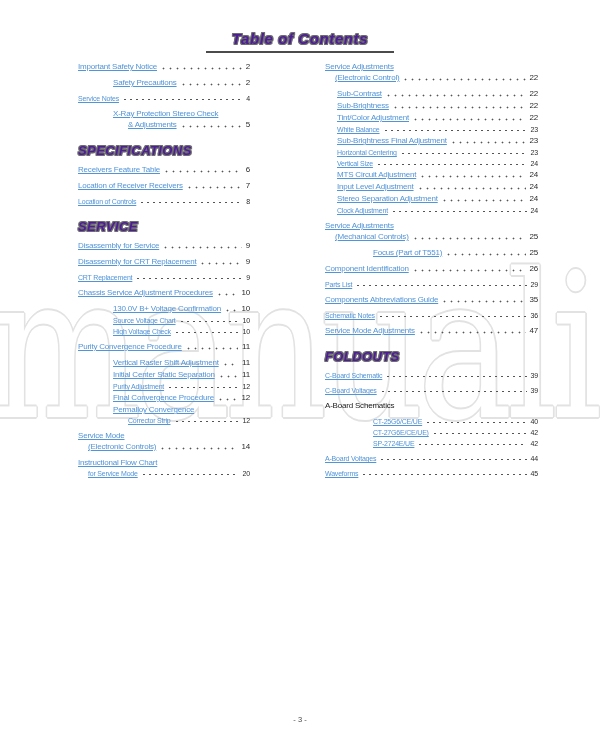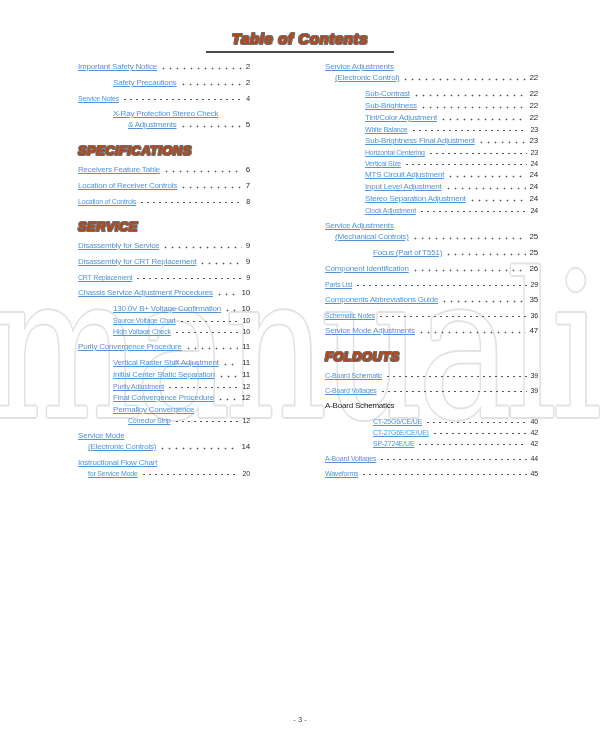--- a/index.html
+++ b/index.html
@@ -5,40 +5,40 @@
   html,body{margin:0;padding:0;background:#fff;}
   .page{position:relative;width:600px;height:737px;background:#ffffff;overflow:hidden;
         font-family:"Liberation Sans",sans-serif;}
   
   .watermark{position:absolute;top:248px;left:-10px;z-index:0;pointer-events:none;
     font-family:"DejaVu Serif",serif;font-size:200px;line-height:1;white-space:nowrap;
     letter-spacing:-8px;color:#ffffff;transform:scaleX(0.80);transform-origin:left top;
     text-shadow:-2px 0 var(--wm), 2px 0 var(--wm), 0 -2px var(--wm), 0 2px var(--wm),
                 -1px -1px var(--wm), 1px 1px var(--wm), -1px 1px var(--wm), 1px -1px var(--wm);}
   
-  .outline{color:#c2410c;font-style:italic;font-weight:bold;
+  .outline{color:#4c1d95;font-style:italic;font-weight:bold;
     text-shadow:-1px 0 #6e6e6e, 1px 0 #6e6e6e, 0 -1px #6e6e6e, 0 1px #6e6e6e,
                 -1px -1px #6e6e6e, 1px 1px #6e6e6e, -1px 1px #6e6e6e, 1px -1px #6e6e6e;}
   .title-wrap{position:absolute;top:30px;left:0;width:600px;text-align:center;z-index:2;}
   .title{display:inline-block;font-size:15px;letter-spacing:.6px;
          border-bottom:2px solid #4b4b4b;padding:0 26px 4px;}
   .sec-header{font-size:13px;letter-spacing:.4px;margin:13px 0 7px 0;}
   
   .col{position:absolute;top:62px;z-index:1;}
   .col.left{left:78px;width:172px;}
   .col.right{left:325px;width:213px;}
   
   .row{display:flex;align-items:baseline;margin-top:6px;font-size:8px;line-height:10px;
        letter-spacing:-0.2px;color:#333;}
   .row.small{font-size:7px;line-height:9px;}
   .row.g-t{margin-top:2px;}
   .row.g-c{margin-top:1px;}
   .row.g-f{margin-top:0;}
   .left .ind1{margin-left:10px;} .left .ind2{margin-left:35px;} .left .ind3{margin-left:50px;}
-  .right .ind1{margin-left:10px;}.right .ind2{margin-left:40px;align-items:flex-end;}.right .ind3{margin-left:32px;padding-left:16px;}
+  .right .ind1{margin-left:10px;}.right .ind2{margin-left:12px;align-items:flex-end;}.right .ind3{margin-left:32px;padding-left:16px;}
   .link{color:var(--link);text-decoration:underline;white-space:nowrap;}
   .plain{color:#222;white-space:nowrap;}
   .leader{flex:1;min-width:10px;align-self:stretch;margin:0 4px 0 3px;
     background-image:radial-gradient(circle, #555 0.8px, rgba(0,0,0,0) 1.1px);
     background-size:7px 3px;background-repeat:repeat-x;background-position:left bottom 2px;}
   .row.small .leader{background-size:6px 3px;}
   .pnum{color:#2b2b2b;white-space:nowrap;}
   .footer{position:absolute;bottom:13px;left:0;width:600px;text-align:center;
           font-size:7.5px;color:#4a4a4a;z-index:1;}
 </style>
@@ -74,21 +74,21 @@
         <span class="leader"></span>
         <span class="pnum">5</span>
       </div>
       <div class="sec-header outline">SPECIFICATIONS</div>
       <div class="row ind0 g-f">
         <span class="link">Receivers Feature Table</span>
         <span class="leader"></span>
         <span class="pnum">6</span>
       </div>
       <div class="row ind0 g-n">
-        <span class="link">Location of Receiver Controls</span>
+        <span class="link">Location of Receiver Receivers</span>
         <span class="leader"></span>
         <span class="pnum">7</span>
       </div>
       <div class="row ind0 small g-n">
         <span class="link">Location of Controls</span>
         <span class="leader"></span>
         <span class="pnum">8</span>
       </div>
       <div class="sec-header outline">SERVICE</div>
       <div class="row ind0 g-f">

